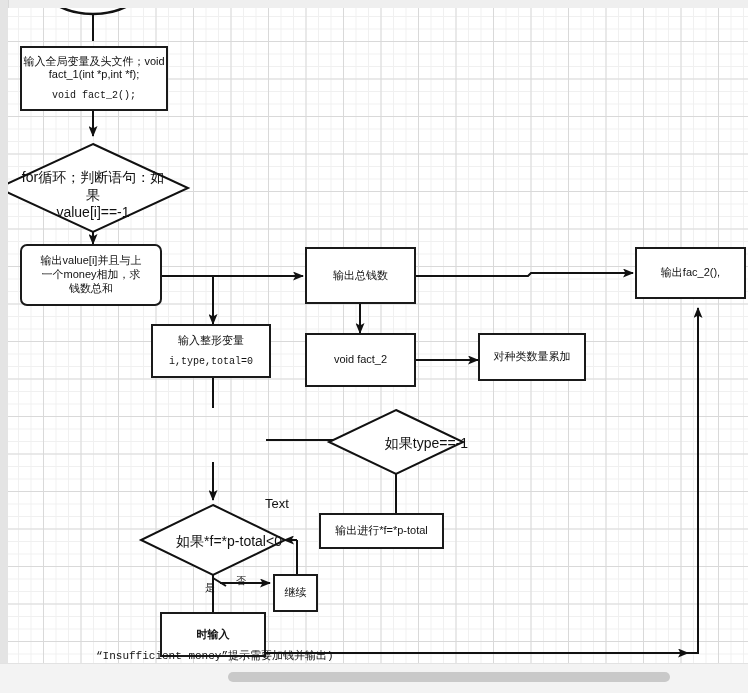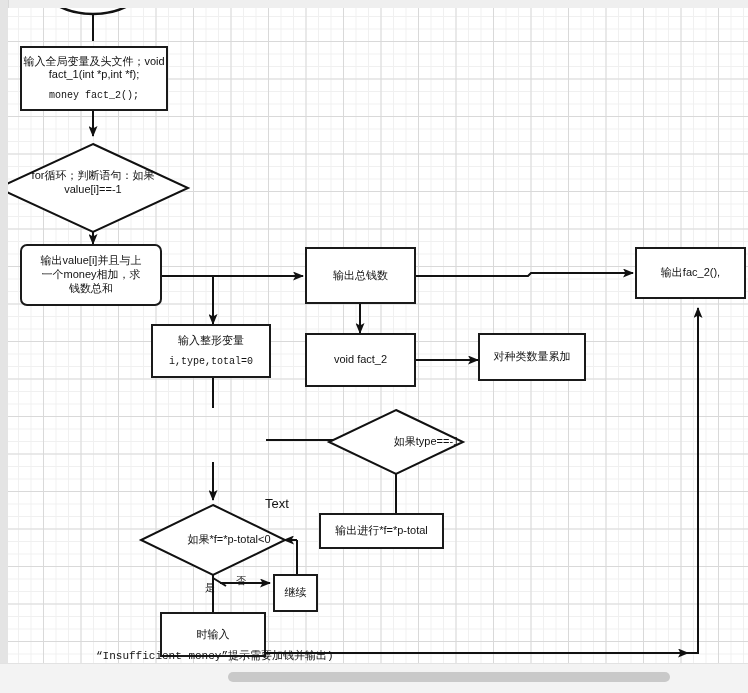--- a/index.html
+++ b/index.html
@@ -66,21 +66,21 @@
     font-size: 11px;
   }
   .node .l1, .node .l2 { display: block; width: 100%; }
   .mono { font-family: "Liberation Mono", "DejaVu Sans Mono", monospace; font-size: 10px; }
   .gap { height: 8px; }
   
   .dlabel {
     position: absolute;
     text-align: center;
     color: #111;
-    font-size: 11px;
+    font-size: 14px;
     line-height: 1.25;
     pointer-events: none;
   }
   .free-label {
     position: absolute;
     color: #111;
     font-size: 13px;
     white-space: nowrap;
   }
   .free-label.mono-label {
@@ -178,21 +178,21 @@
         <polygon points="388,402 455,434 388,466 321,434" fill="#fff" stroke="#111" stroke-width="2"></polygon>
 
         <polygon points="205,497 277,532 205,567 133,532" fill="#fff" stroke="#111" stroke-width="2"></polygon>
       </g>
     </svg>
 
     <div class="node" style="left:12px; top:38px; width:148px; height:65px;">
       <span class="l1">输入全局变量及头文件；void</span>
       <span class="l1">fact_1(int *p,int *f);</span>
       <span class="gap"></span>
-      <span class="l2 mono">money fact_2();</span>
+      <span class="l2 mono">void fact_2();</span>
     </div>
 
     <div class="dlabel" style="left:10px; top:161px; width:150px;">
       <span>for循环；判断语句：如果</span><br>
       <span>value[i]==-1</span>
     </div>
 
     <div class="node" style="left:12px; top:236px; width:142px; height:62px;border-radius:7px;">
       <span class="l1">输出value[i]并且与上</span>
       <span class="l1">一个money相加，求</span>
@@ -231,21 +231,21 @@
     </div>
 
     <div class="dlabel" style="left:135px; top:525px; width:140px;padding-left:16px;">
       <span>如果*f=*p-total&lt;0</span>
     </div>
 
     <div class="node" style="left:265px; top:566px; width:45px; height:38px;">
       <span class="l1">继续</span>
     </div>
 
-    <div class="node" style="left:152px; top:604px; width:106px; height:45px;">
+    <div class="node" style="left:152px; top:604px; width:106px; height:45px;font-weight:bold;">
       <span class="l1">时输入</span>
     </div>
 
     <div class="free-label" style="left:257px; top:488px;">Text</div>
 
     <div class="edge-label" style="left:197px; top:573px;">是</div>
 
     <div class="edge-label" style="left:228px; top:566px;">否</div>
 
     <div class="free-label mono-label" style="left:88px; top:640px;">“Insufficient money”提示需要加钱并输出)</div>

